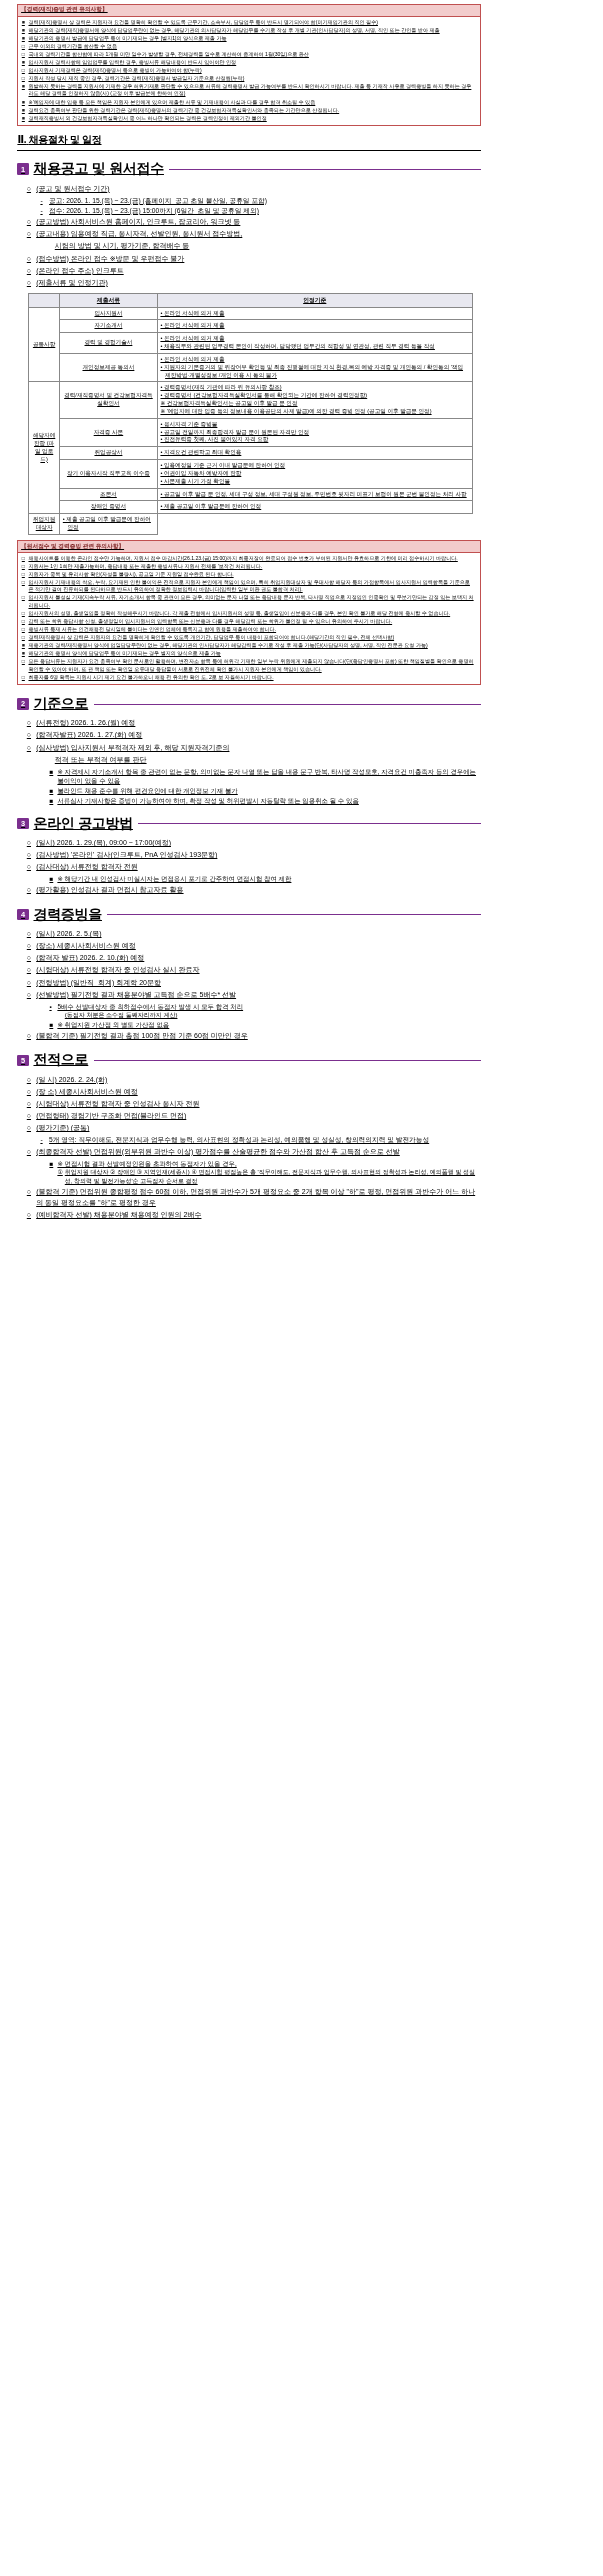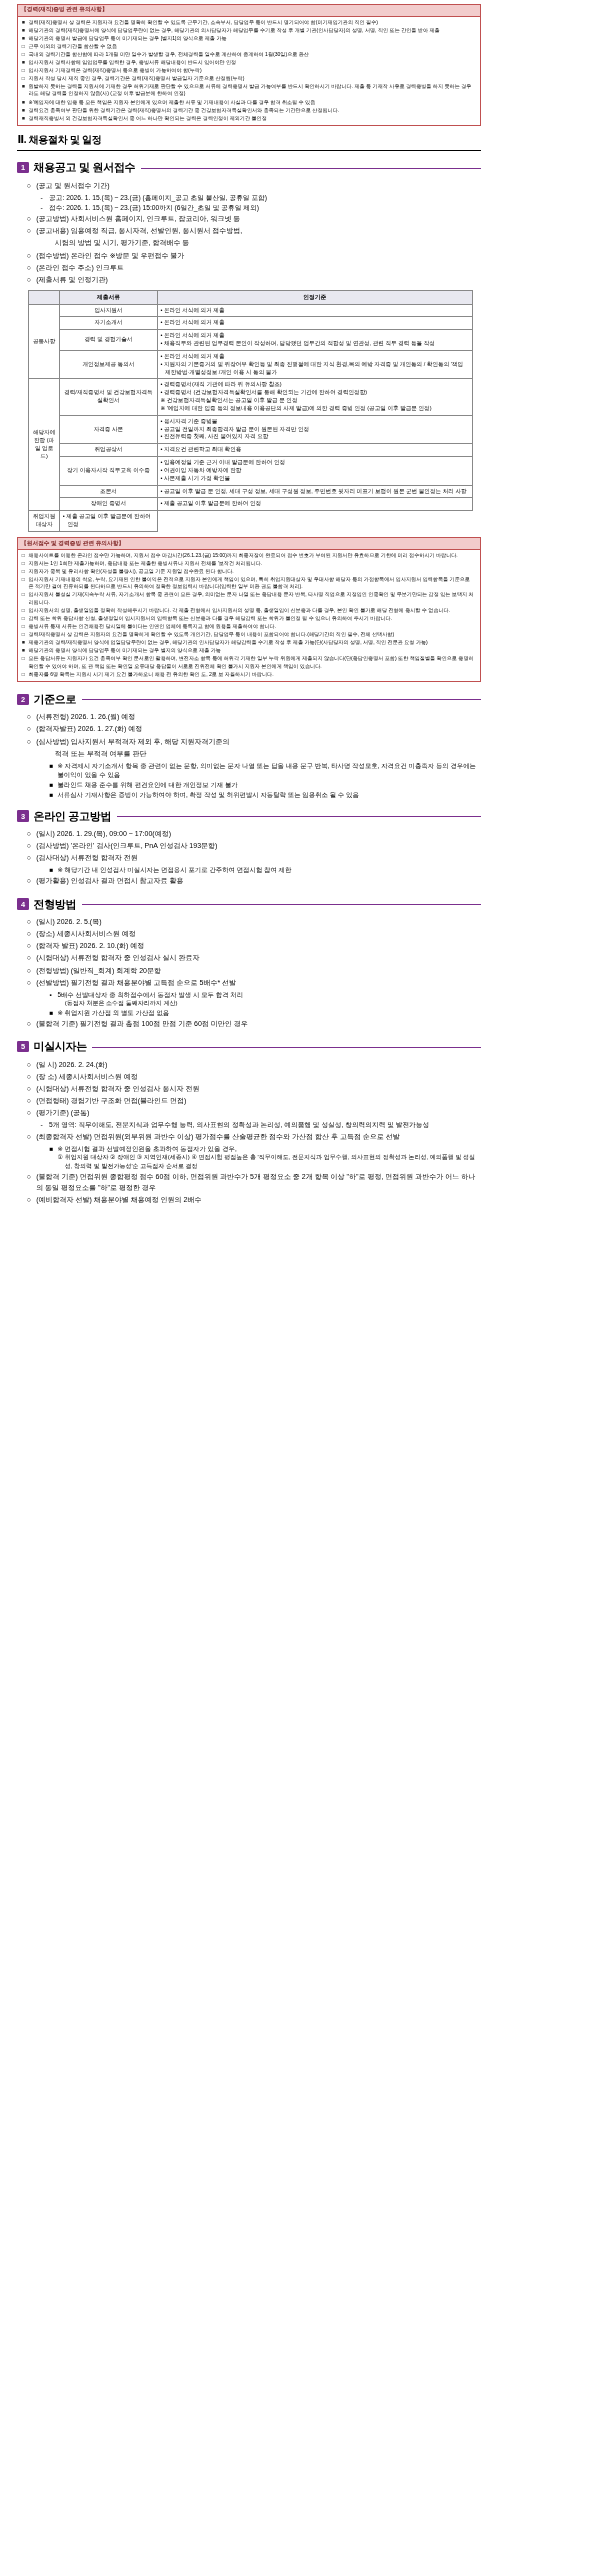--- a/index.html
+++ b/index.html
@@ -1,34 +1,34 @@
 <!DOCTYPE html>
 <html style="font-size:10.7px"><head>
 <meta charset="utf-8">
 <style>
   html,body{margin:0;padding:0;background:#ffffff;}
   body{width:604px;font-family:"Liberation Sans","DejaVu Sans",sans-serif;color:#000;}
-  .page{width:498px;box-sizing:border-box;padding:4px 17.4px 13.4px 17.4px;}
+  .page{width:498px;box-sizing:border-box;padding:4px 17.4px 13.4px 17.4px;text-decoration:underline;}
 
   
   .notice-box{border:0.7px solid #c05050;padding:0;margin:0 0 6.7px 0;}
   .notice-head{background:#f2cccc;border-bottom:0.7px solid #c05050;font-size:5.7px;font-weight:bold;padding:1.3px 2.7px;color:#7a1f1f;}
   .notice-body{padding:2px 3.4px 2.7px 3.4px;font-size:5.1px;line-height:1.45;}
   .notice-body .li{display:flex;align-items:flex-start;margin:0 0 0.7px 0;}
   .notice-body .mk{flex:0 0 auto;width:6.7px;color:#222;}
   .notice-body .tx{flex:1 1 auto;}
 
   
   h2.sec{font-size:10px;font-weight:bold;margin:6.7px 0 6.7px 0;letter-spacing:-0.3px;}
   .sec-rule{border-bottom:1.3px solid #000;margin:-4px 0 8px 0;}
 
   .numhead{display:flex;align-items:center;margin:9.4px 0 5.4px 0;}
   .numhead .num{width:11.4px;height:11.4px;background:#7b2f8e;color:#fff;font-size:7.4px;font-weight:bold;
     display:flex;align-items:center;justify-content:center;border-radius:1.3px;margin-right:4.7px;flex:0 0 auto;}
-  .numhead .t{font-size:11px;font-weight:bold;letter-spacing:-0.3px;}
+  .numhead .t{font-size:14px;font-weight:bold;letter-spacing:-0.3px;}
   .numhead .bar{flex:1 1 auto;border-bottom:0.7px solid #7b2f8e;margin-left:5.4px;height:0.7px;}
 
   .item{display:flex;align-items:flex-start;font-size:7px;line-height:1.55;margin:1.3px 0;padding-left:9.4px;}
   .item .mk{flex:0 0 auto;width:9.4px;}
   .item .tx{flex:1 1 auto;}
   .sub1{padding-left:23px;font-size:6.7px;line-height:1.5;display:flex;}
   .sub1 .mk{flex:0 0 auto;width:8.7px;}
   .sub2{padding-left:32px;font-size:6.4px;line-height:1.5;display:flex;}
   .sub2 .mk{flex:0 0 auto;width:8px;}
   .sub3{padding-left:40px;font-size:6px;line-height:1.45;display:flex;}
@@ -356,21 +356,21 @@
         <span class="tx">※ 해당기간 내 인성검사 미실시자는 면접응시 포기로 간주하여 면접시험 참여 제한</span>
       </div>
       <div class="item">
         <span class="mk">○</span>
         <span class="tx">(평가활용) 인성검사 결과 면접시 참고자료 활용</span>
       </div>
     </div>
 
   <div class="numhead">
     <div class="num">4</div>
-    <div class="t">전형방법</div>
+    <div class="t">경력증빙을</div>
     <div class="bar"></div>
   </div>
   <div id="s4-items">
       <div class="item">
         <span class="mk">○</span>
         <span class="tx">(일시) 2026. 2. 5.(목)</span>
       </div>
       <div class="item">
         <span class="mk">○</span>
         <span class="tx">(장소) 세종시사회서비스원 예정</span>
@@ -404,21 +404,21 @@
         <span class="tx">※ 취업지원 가산점 외 별도 가산점 없음</span>
       </div>
       <div class="item">
         <span class="mk">○</span>
         <span class="tx">(불합격 기준) 필기전형 결과 총점 100점 만점 기준 60점 미만인 경우</span>
       </div>
     </div>
 
   <div class="numhead">
     <div class="num">5</div>
-    <div class="t">미실시자는</div>
+    <div class="t">전적으로</div>
     <div class="bar"></div>
   </div>
   <div id="s5-items">
       <div class="item">
         <span class="mk">○</span>
         <span class="tx">(일      시) 2026. 2. 24.(화)</span>
       </div>
       <div class="item">
         <span class="mk">○</span>
         <span class="tx">(장      소) 세종시사회서비스원 예정</span>

